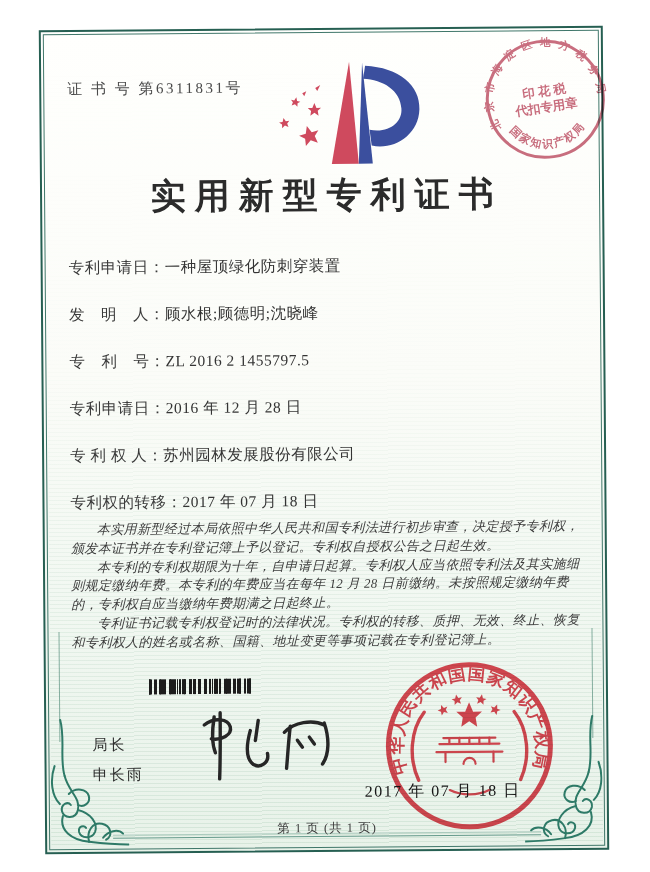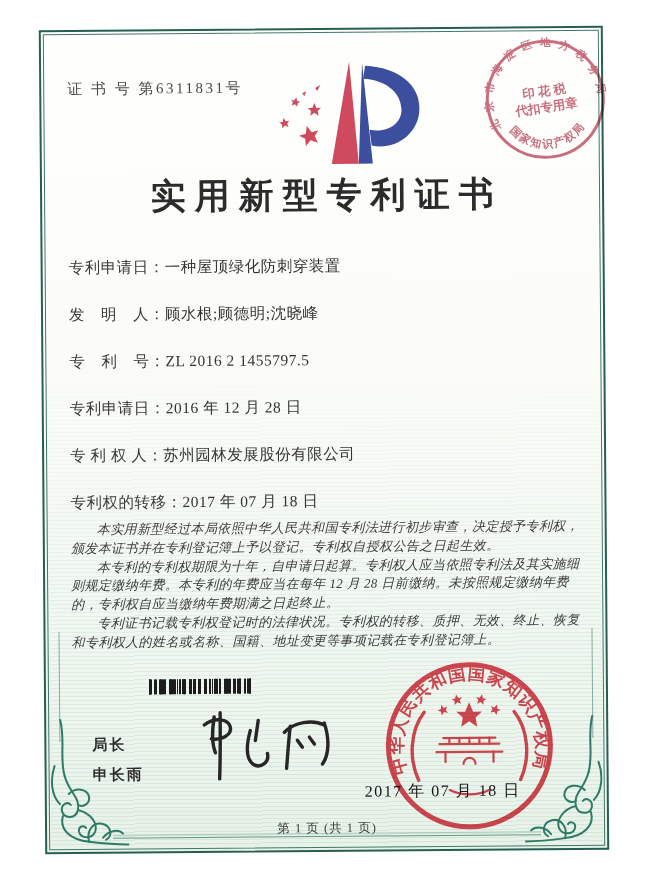--- a/index.html
+++ b/index.html
@@ -44,21 +44,21 @@
   .paras p{margin:0;text-indent:2em;}
 
   .barcode{position:absolute;left:103px;top:648px;width:104px;height:15px;
     background-image:
       repeating-linear-gradient(90deg,#1c1c1c 0 2px,transparent 2px 5px),
       repeating-linear-gradient(90deg,#1c1c1c 0 1px,transparent 1px 7px),
       repeating-linear-gradient(90deg,#1c1c1c 0 3px,transparent 3px 11px);
   }
 
   .signer{position:absolute;left:46px;top:698px;font-family:"Liberation Sans","DejaVu Sans",sans-serif;
-          font-weight:bold;font-size:15px;color:#2e2e2e;letter-spacing:2px;line-height:30px;}
+          font-weight:normal;font-size:15px;color:#2e2e2e;letter-spacing:2px;line-height:30px;}
   .signature{position:absolute;left:138px;top:676px;width:170px;height:86px;}
 
   .big-seal{position:absolute;left:337px;top:631px;width:172px;height:172px;mix-blend-mode:multiply;opacity:.95;}
   .seal-date{position:absolute;left:318px;top:752px;font-size:16px;color:#161616;letter-spacing:1.5px;z-index:5;}
 
   .tax-seal{position:absolute;left:437px;top:4px;width:134px;height:134px;transform:rotate(-8deg);
             mix-blend-mode:multiply;opacity:.88;}
 
   .flourish{position:absolute;width:78px;height:130px;}
   .flourish.bl{left:4px;top:686px;}

